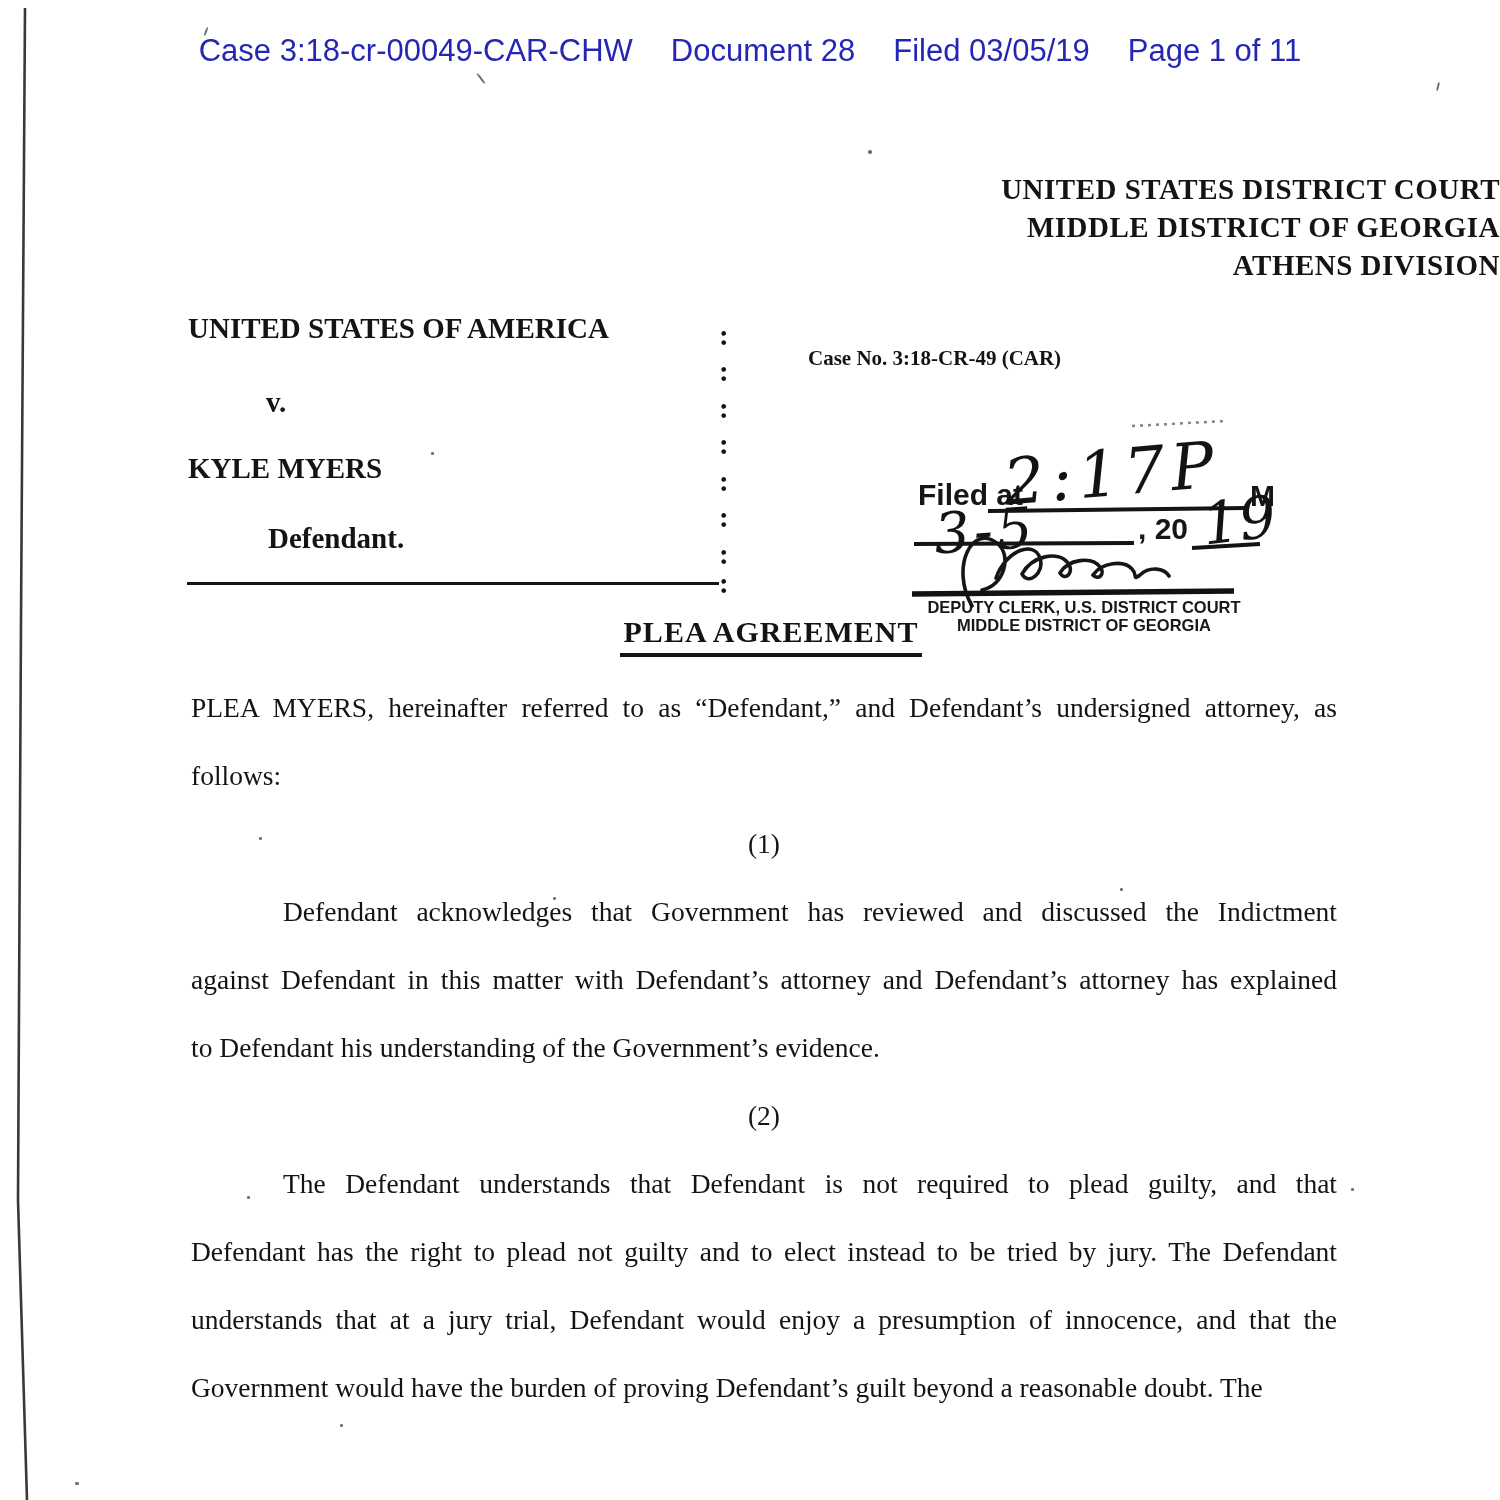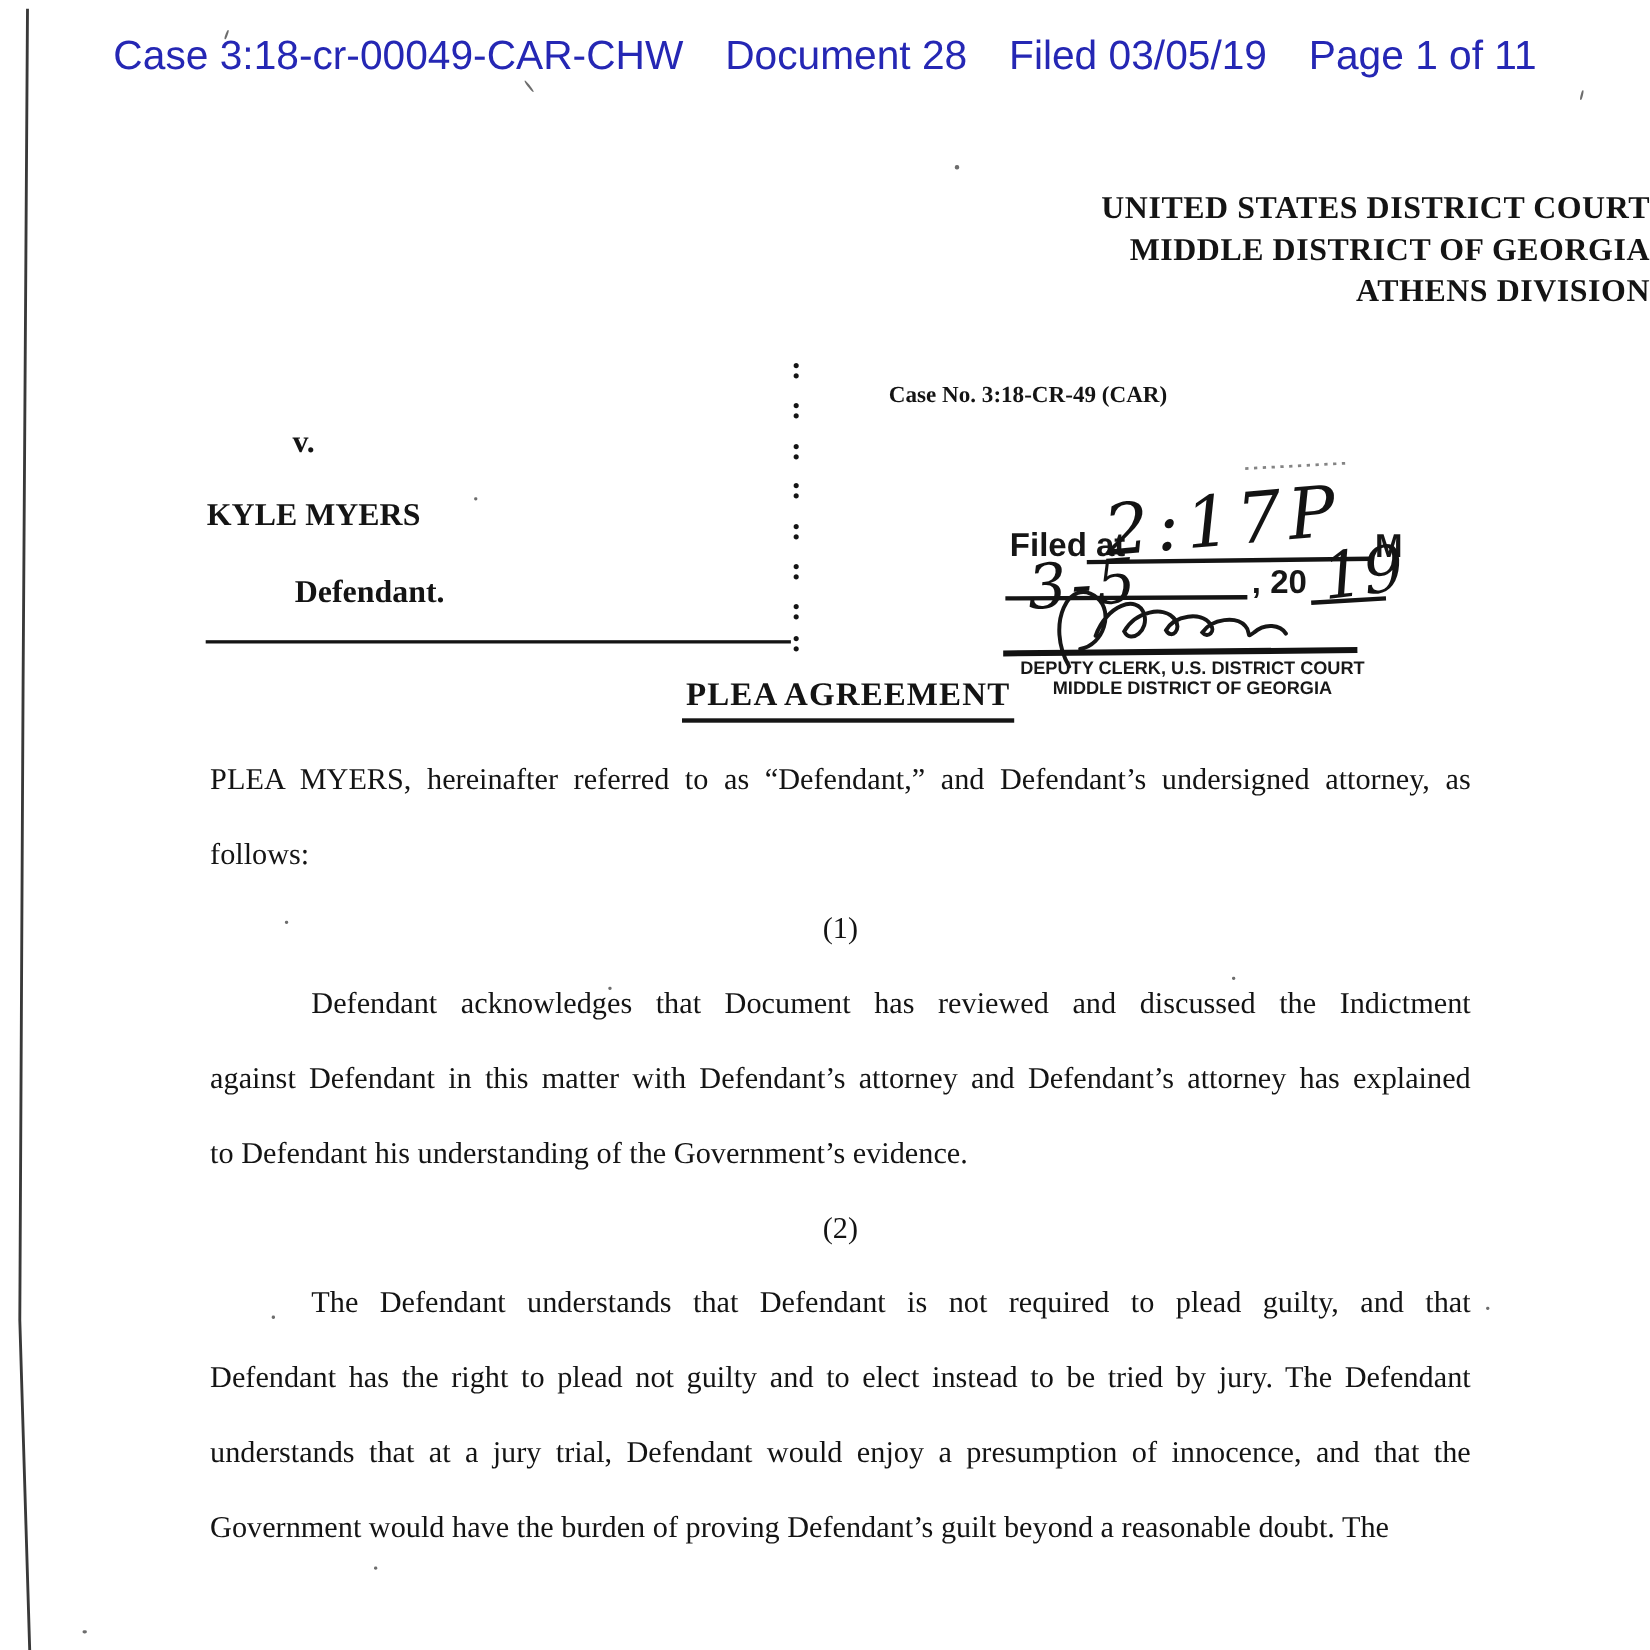--- a/index.html
+++ b/index.html
@@ -1,21 +1,21 @@
 <!DOCTYPE html>
 <html><head>
 <meta charset="utf-8">
 <style>
   html,body{margin:0;padding:0;background:#ffffff;}
   #page{position:relative;width:1500px;height:1500px;background:#ffffff;overflow:hidden;
         font-family:"Liberation Serif","DejaVu Serif",serif;color:#141414;}
 
   
   .pacer{position:absolute;top:33px;left:0;width:100%;display:flex;justify-content:center;gap:38px;
-         font-family:"Liberation Sans","DejaVu Sans",sans-serif;font-size:37px;line-height:36px;color:#2527b4;}
+         font-family:"Liberation Sans","DejaVu Sans",sans-serif;font-size:31px;line-height:36px;color:#2527b4;}
 
   
   .court{position:absolute;top:170px;left:0;width:100%;text-align:right;
          font-weight:bold;font-size:29px;line-height:38px;letter-spacing:.5px;}
 
   
   .cap-item{position:absolute;font-weight:bold;font-size:29px;line-height:32px;white-space:nowrap;}
   .colon{position:absolute;left:719px;font-weight:bold;font-size:29px;line-height:30px;}
   .cap-rule{position:absolute;left:187px;top:582px;width:532px;height:3px;background:#151515;}
   .case-no{position:absolute;left:808px;top:346px;font-weight:bold;font-size:21px;white-space:nowrap;}
@@ -57,20 +57,21 @@
     <span>Filed 03/05/19</span>
     <span>Page 1 of 11</span>
   </div>
 
   <div class="court">
     <div>UNITED STATES DISTRICT COURT</div>
     <div>MIDDLE DISTRICT OF GEORGIA</div>
     <div>ATHENS DIVISION</div>
   </div>
 
+  <div class="cap-item" style="left:188px;top:312px;">UNITED STATES OF AMERICA</div>
   <div class="cap-item" style="left:266px;top:386px;">v.</div>
   <div class="cap-item" style="left:188px;top:452px;">KYLE MYERS</div>
   <div class="cap-item" style="left:268px;top:522px;">Defendant.</div>
 
   <div>
     <span class="colon" style="top:320px;">:</span>
     <span class="colon" style="top:356px;">:</span>
     <span class="colon" style="top:393px;">:</span>
     <span class="colon" style="top:429px;">:</span>
     <span class="colon" style="top:466px;">:</span>
@@ -113,21 +114,21 @@
     <span>PLEA AGREEMENT</span>
   </div>
 
   <div class="bodytext">
     <div>
         <div class="line stretch">PLEA MYERS, hereinafter referred to as “Defendant,” and Defendant’s undersigned attorney, as</div>
         <div class="line">follows:</div>
       </div>
     <div class="secnum">(1)</div>
     <div>
-        <div class="line stretch indent">Defendant acknowledges that Document has reviewed and discussed the Indictment</div>
+        <div class="line stretch indent">Defendant acknowledges that Government has reviewed and discussed the Indictment</div>
         <div class="line stretch">against Defendant in this matter with Defendant’s attorney and Defendant’s attorney has explained</div>
         <div class="line">to Defendant his understanding of the Government’s evidence.</div>
       </div>
     <div class="secnum">(2)</div>
     <div>
         <div class="line stretch indent">The Defendant understands that Defendant is not required to plead guilty, and that</div>
         <div class="line stretch">Defendant has the right to plead not guilty and to elect instead to be tried by jury.  The Defendant</div>
         <div class="line stretch">understands that at a jury trial, Defendant would enjoy a presumption of innocence, and that the</div>
         <div class="line">Government would have the burden of proving Defendant’s guilt beyond a reasonable doubt.  The</div>
       </div>

